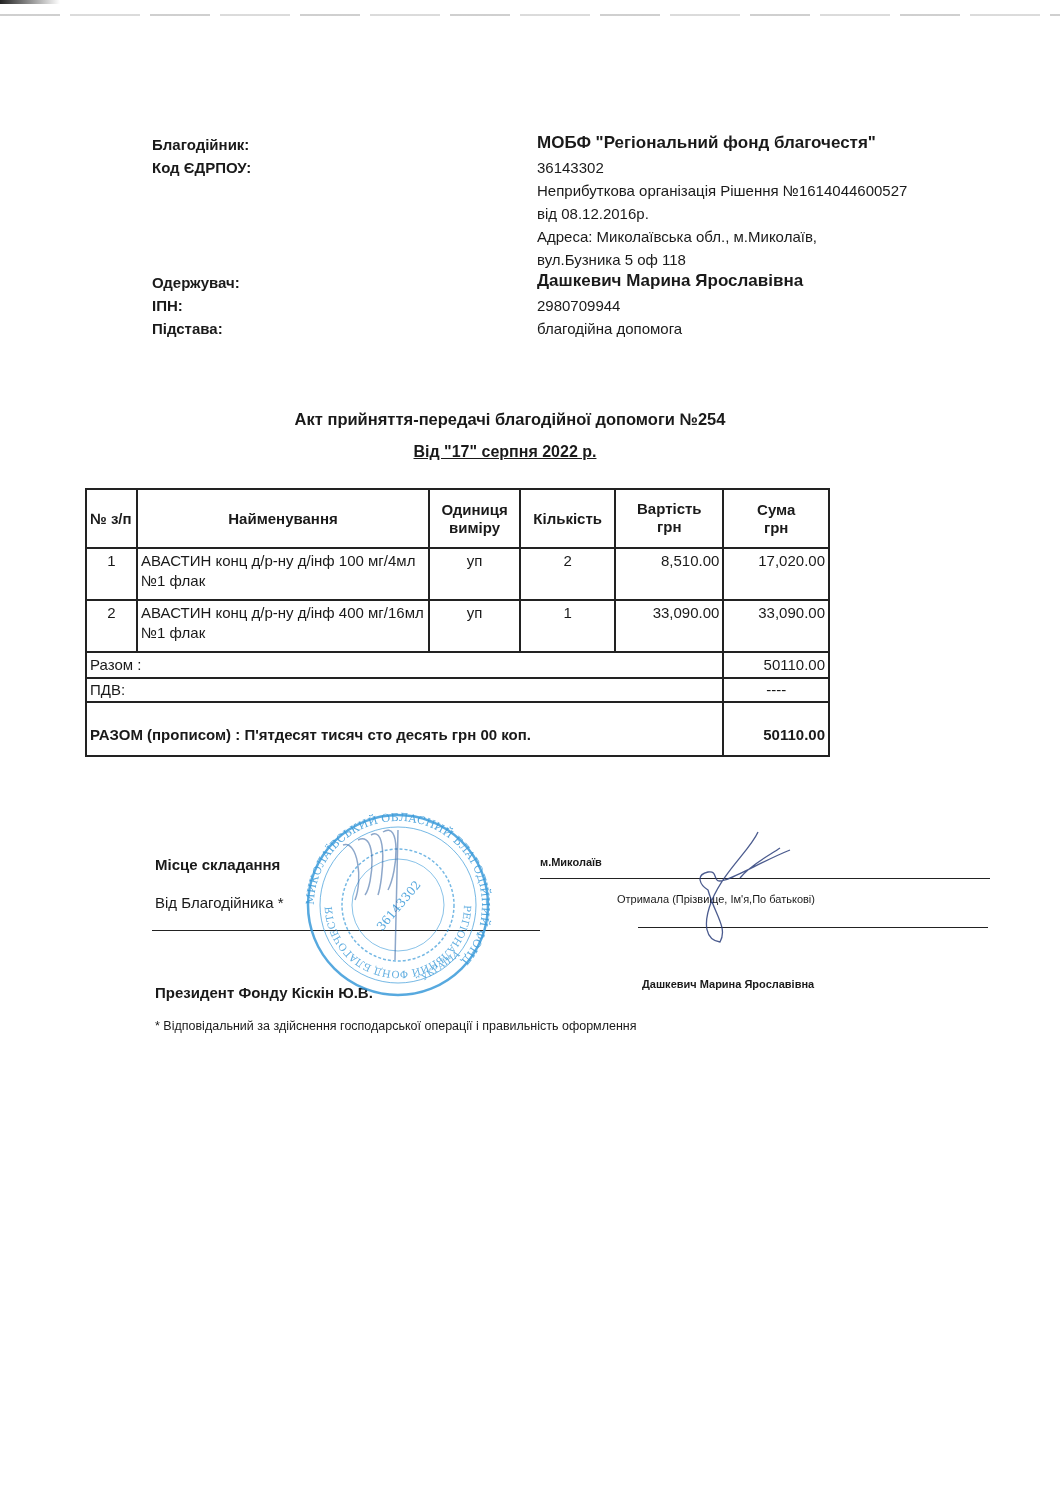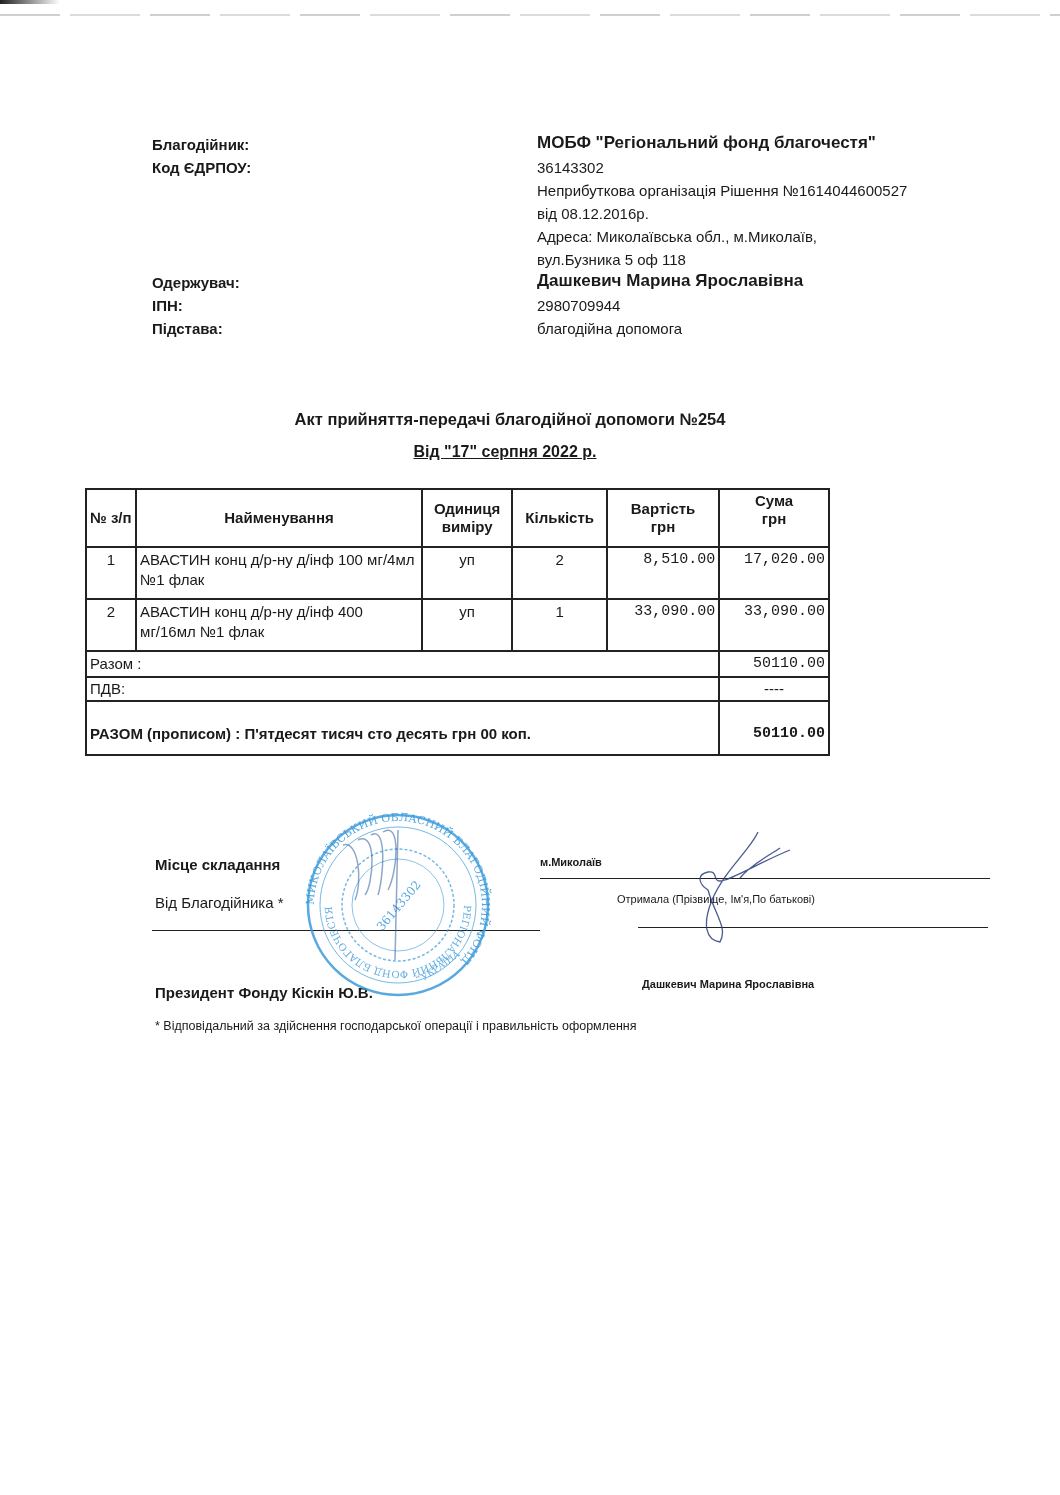--- a/index.html
+++ b/index.html
@@ -19,21 +19,21 @@
   .title { position: absolute; left: 0; width: 1020px; top: 410px; text-align: center;
            font-weight: bold; font-size: 16.5px; }
   .date { position: absolute; left: 0; width: 1010px; top: 443px; text-align: center;
           font-weight: bold; font-size: 16px; text-decoration: underline; }
 
   table.items { position: absolute; left: 85px; top: 488px; width: 745px;
                 border-collapse: collapse; font-size: 15px; }
   table.items td, table.items th { border: 2px solid #222; padding: 0 3px; vertical-align: top; }
   table.items th { font-weight: bold; text-align: center; vertical-align: middle; height: 46px; line-height: 18px; }
   table.items td.c { text-align: center; }
-  table.items td.r { text-align: right; font-family: Liberation Mono, monospace; }
+  table.items td.r { text-align: right; }
   table.items tr.item td { height: 48px; line-height: 20px; padding-top: 2px; }
   table.items tr.sum td { height: 24px; line-height: 24px; vertical-align: middle; }
   table.items tr.vat td { height: 22px; line-height: 22px; vertical-align: middle; }
   table.items tr.total td { height: 40px; vertical-align: bottom; padding-bottom: 12px; font-weight: bold; }
 
   .sig-left { position: absolute; left: 155px; top: 808px; width: 385px; font-size: 15px; }
   .sig-right { position: absolute; left: 540px; top: 808px; width: 450px; font-size: 11px; }
   .b { font-weight: bold; margin-top: 48px; }
   .line { border-bottom: 1.5px solid #222; }
   .stamp { position: absolute; left: 303px; top: 810px; width: 190px; height: 190px; }
@@ -99,21 +99,21 @@
     <th>Найменування</th>
     <th>
       <span>Одиниця</span><br>
       <span>виміру</span>
     </th>
     <th>Кількість</th>
     <th style="vertical-align:top; padding-top:10px">
       <span>Вартість</span><br>
       <span>грн</span>
     </th>
-    <th style="vertical-align:top; padding-top:2px">
+    <th style="vertical-align:top; padding-top:11px">
       <span>Сума</span><br>
       <span>грн</span>
     </th>
   </tr>
   <tr class="item">
     <td class="c">1</td>
     <td>АВАСТИН конц д/р-ну д/інф 100 мг/4мл №1 флак</td>
     <td class="c">уп</td>
     <td class="c">2</td>
     <td class="r">8,510.00</td>

